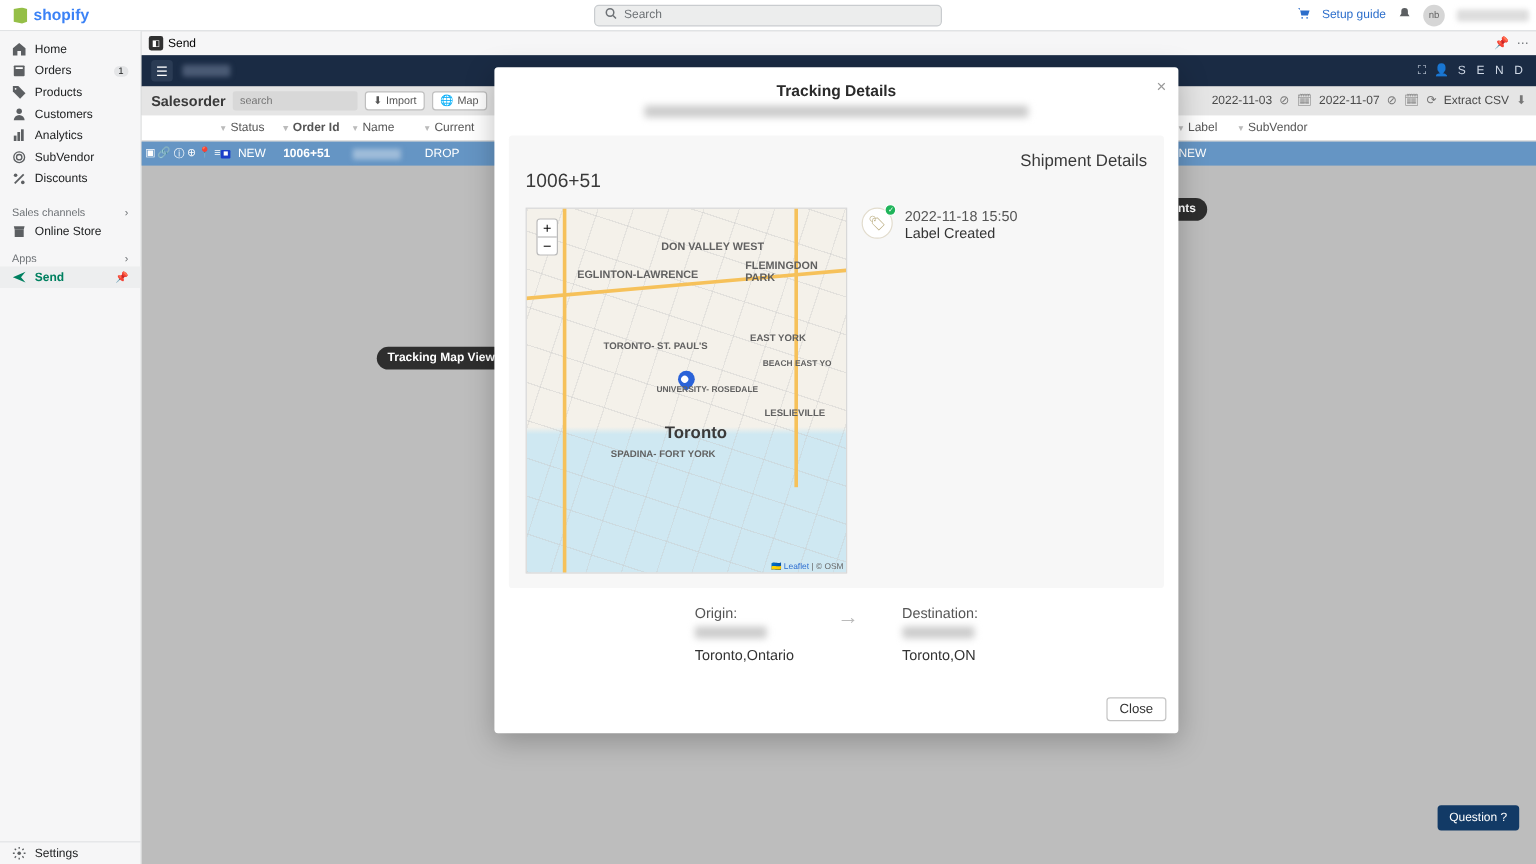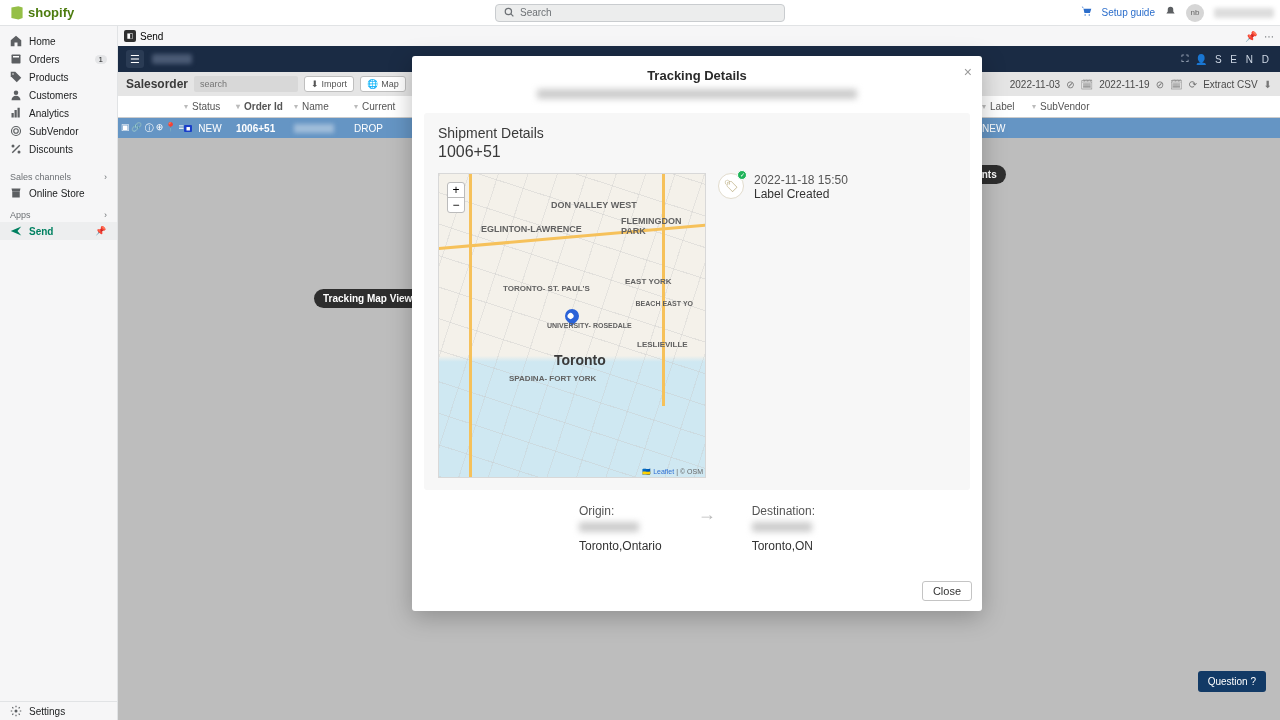--- a/index.html
+++ b/index.html
@@ -1,20 +1,20 @@
 <!DOCTYPE html>
 <html><head>
 <meta charset="utf-8">
 <style>
   * { box-sizing: border-box; margin: 0; padding: 0; font-family: -apple-system, BlinkMacSystemFont, 'Segoe UI', sans-serif; }
   body { width: 1280px; height: 720px; background: #f6f6f7; overflow: hidden; position: relative; }
 
   
   .topbar { height: 26px; background: #fff; border-bottom: 1px solid #e1e3e5; display: flex; align-items: center; position: relative; }
-  .logo { display: flex; align-items: center; gap: 4px; margin-left: 10px; font-weight: 700; font-size: 13px; color: #4d7c0f; }
+  .logo { display: flex; align-items: center; gap: 4px; margin-left: 10px; font-weight: 700; font-size: 13px; color: #3b82f6; }
   .logo-icon { width: 14px; height: 14px; background: #95bf47; border-radius: 2px; clip-path: polygon(10% 15%, 60% 5%, 90% 15%, 90% 90%, 60% 100%, 10% 90%); }
   .search { position: absolute; left: 50%; transform: translateX(-50%); width: 290px; height: 18px; background: #eceded; border: 1px solid #c9cccf; border-radius: 4px; display: flex; align-items: center; padding: 0 8px; font-size: 10px; color: #6d7175; gap: 6px; }
   .top-right { position: absolute; right: 6px; display: flex; align-items: center; gap: 10px; font-size: 10px; color: #2c6ecb; }
   .cart-ic { color:#2c6ecb; }
   .bell-ic { color:#5c5f62; }
   .avatar { width: 18px; height: 18px; border-radius: 50%; background: #d6d6d6; font-size:8px; display:flex;align-items:center;justify-content:center;color:#666;}
   .store-name { filter: blur(2px); color:#6d7175; font-size:10px; width:60px; height:10px; background:#ddd; border-radius:2px;}
 
   
   .sidebar { position: absolute; top: 26px; left: 0; width: 118px; height: 694px; background: #f6f6f7; border-right: 1px solid #e1e3e5; font-size: 10px; color: #202223; display:flex; flex-direction:column;}
@@ -61,21 +61,21 @@
   .blur-cell { filter: blur(2px); display:inline-block;}
 
   
   .modal-back { position: absolute; inset: 0; }
   .modal { position: absolute; top: 30px; left: 294px; width: 570px; background: #fff; border-radius: 3px; box-shadow: 0 6px 24px rgba(0,0,0,.25); }
   .modal-title { text-align: center; font-weight: 700; font-size: 13px; padding: 12px 0 2px; color:#2a2a2a; }
   .modal-sub { text-align: center; }
   .modal-sub .blur { filter: blur(3px); display:inline-block; width:320px;height:10px;background:#ccc;border-radius:2px;}
   .modal-close { position: absolute; top: 8px; right: 10px; color: #999; cursor: pointer; font-size:14px;}
   .modal-body { margin: 10px 12px 0; background: #f7f7f7; border-radius: 3px; padding: 12px 14px; }
-  .ship-h { font-size: 14px; color: #3a3a3a; font-weight:400;}
+  .ship-h { font-size: 14px; color: #3a3a3a; font-weight:400;text-align:right;}
   .ship-id { font-size: 16px; color: #3a3a3a; margin-top:2px;}
   .split { display: flex; gap: 12px; margin-top: 12px; }
   .map { position:relative; flex: 0 0 268px; height: 305px; background: linear-gradient(180deg,#f4f1ea 0%, #f4f1ea 60%, #cfe8f2 62%, #cfe8f2 100%); border: 1px solid #d8d8d8; overflow:hidden;}
   .map::before{content:"";position:absolute;inset:0;background:
      repeating-linear-gradient(18deg, rgba(200,200,200,.4) 0 1px, transparent 1px 30px),
      repeating-linear-gradient(108deg, rgba(200,200,200,.35) 0 1px, transparent 1px 28px);}
   .road1{position:absolute;left:-10px;top:60px;width:120%;height:3px;background:#f6c15a;transform:rotate(-5deg);} 
   .road2{position:absolute;left:30px;top:-10px;width:3px;height:130%;background:#f6c15a;} 
   .road3{position:absolute;right:40px;top:-10px;width:3px;height:80%;background:#f6c15a;} 
   .zoom { position:absolute; top:8px; left:8px; width:18px; background:#fff; border-radius:3px; border:1px solid #bbb; font-size:12px; text-align:center; line-height:14px;}
@@ -261,21 +261,21 @@
   </div>
   <div class="toolbar">
     <span class="tb-title">Salesorder</span>
     <input class="tb-search" placeholder="search" style="">
     <span class="tb-btn">⬇ <span>Import</span></span>
     <span class="tb-btn">🌐 <span>Map</span></span>
     <div class="tb-right">
       <span>2022-11-03</span>
       <span class="tb-ic">⊘</span>
       <span class="tb-ic">🗓</span>
-      <span>2022-11-19</span>
+      <span>2022-11-07</span>
       <span class="tb-ic">⊘</span>
       <span class="tb-ic">🗓</span>
       <span class="tb-ic">⟳</span>
       <span>Extract CSV</span>
       <span class="tb-ic">⬇</span>
     </div>
   </div>
   <div class="colrow">
     <div class="iconcell"></div>
     <div class="col col-status">

